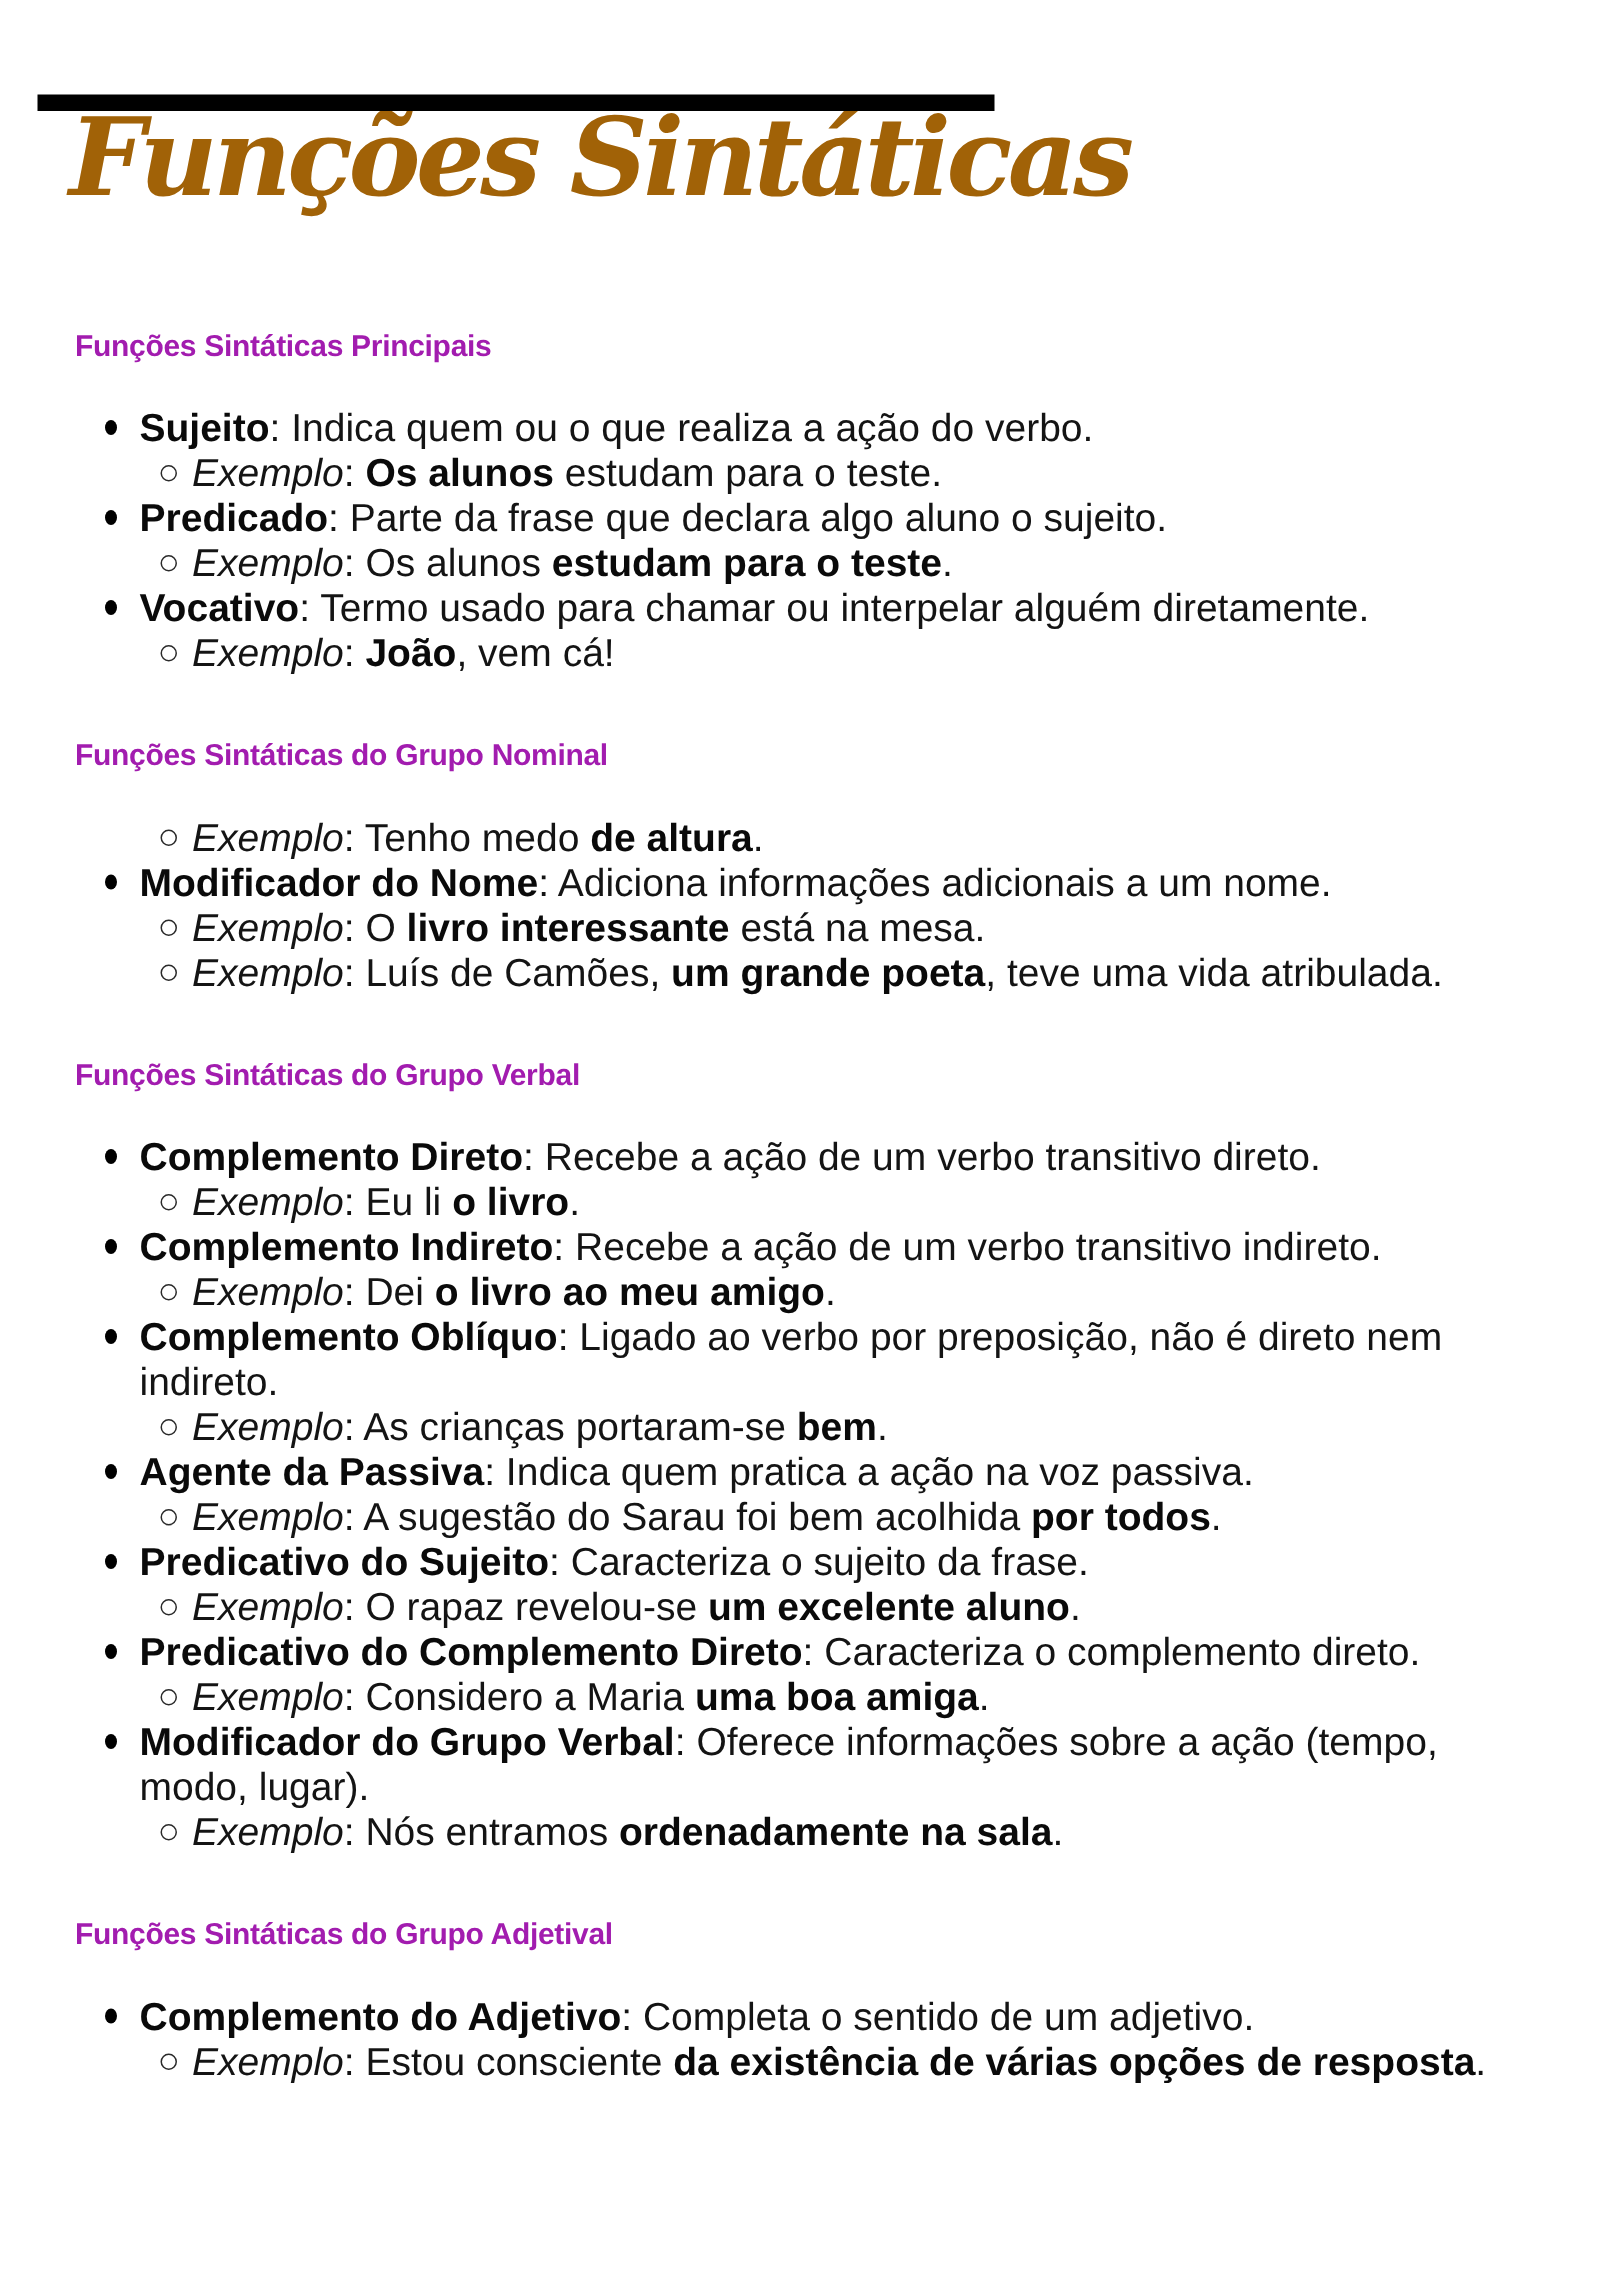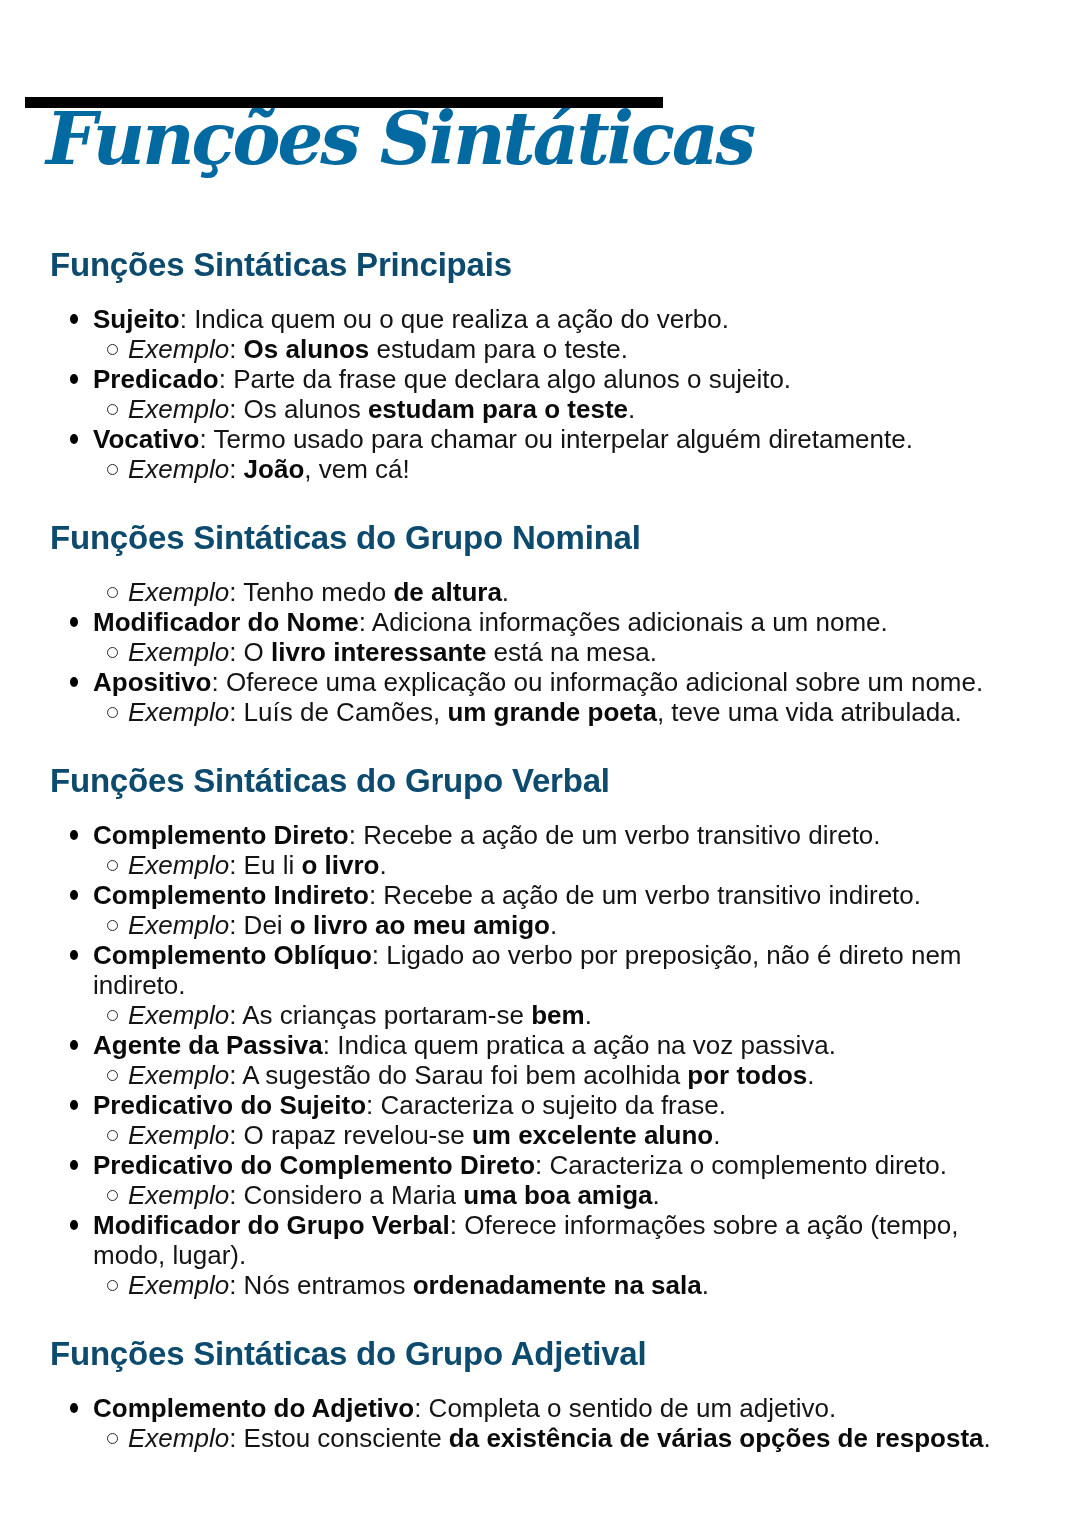--- a/index.html
+++ b/index.html
@@ -30,30 +30,30 @@
     height: 11px;
     background: #000000;
   }
   h1.doc-title {
     font-family: "DejaVu Serif", serif;
     font-style: italic;
     font-weight: bold;
     font-size: 72px;
     line-height: 86px;
     letter-spacing: -3px;
-    color: #0369a1;
-    margin: 96px 0 0 -4px;
+    color: #a16207;
+    margin: 62px 0 0 -4px;
     white-space: nowrap;
   }
   h2.heading {
     font-family: "Liberation Sans", sans-serif;
     font-weight: bold;
-    font-size: 33px;
+    font-size: 20px;
     line-height: 36px;
-    color: #0c4a6e;
+    color: #a21caf;
     margin: 36px 0 21px 0;
     letter-spacing: -0.2px;
   }
   section.section:first-of-type h2.heading {
     margin-top: 65px;
   }
   .li {
     display: flex;
     align-items: flex-start;
     font-size: 26px;
@@ -107,21 +107,21 @@
         <div class="li l1">
           <span class="marker dot"></span>
           <p class="txt"><b>Sujeito</b><span>: </span><span>Indica quem ou o que realiza a ação do verbo.</span></p>
         </div>
         <div class="li l2">
           <span class="marker ring"></span>
           <p class="txt"><i>Exemplo</i><span>: </span><span></span><b>Os alunos</b><span> estudam para o teste.</span></p>
         </div>
         <div class="li l1">
           <span class="marker dot"></span>
-          <p class="txt"><b>Predicado</b><span>: </span><span>Parte da frase que declara algo alunos o sujeito.</span></p>
+          <p class="txt"><b>Predicado</b><span>: </span><span>Parte da frase que declara algo aluno o sujeito.</span></p>
         </div>
         <div class="li l2">
           <span class="marker ring"></span>
           <p class="txt"><i>Exemplo</i><span>: </span><span>Os alunos </span><b>estudam para o teste</b><span>.</span></p>
         </div>
         <div class="li l1">
           <span class="marker dot"></span>
           <p class="txt"><b>Vocativo</b><span>: </span><span>Termo usado para chamar ou interpelar alguém diretamente.</span></p>
         </div>
         <div class="li l2">
@@ -135,24 +135,20 @@
           <span class="marker ring"></span>
           <p class="txt"><i>Exemplo</i><span>: </span><span>Tenho medo </span><b>de altura</b><span>.</span></p>
         </div>
         <div class="li l1">
           <span class="marker dot"></span>
           <p class="txt"><b>Modificador do Nome</b><span>: </span><span>Adiciona informações adicionais a um nome.</span></p>
         </div>
         <div class="li l2">
           <span class="marker ring"></span>
           <p class="txt"><i>Exemplo</i><span>: </span><span>O </span><b>livro interessante</b><span> está na mesa.</span></p>
-        </div>
-        <div class="li l1">
-          <span class="marker dot"></span>
-          <p class="txt"><b>Apositivo</b><span>: </span><span>Oferece uma explicação ou informação adicional sobre um nome.</span></p>
         </div>
         <div class="li l2">
           <span class="marker ring"></span>
           <p class="txt"><i>Exemplo</i><span>: </span><span>Luís de Camões, </span><b>um grande poeta</b><span>, teve uma vida atribulada.</span></p>
         </div>
       </section>
       <section class="section">
         <h2 class="heading">Funções Sintáticas do Grupo Verbal</h2>
         <div class="li l1">
           <span class="marker dot"></span>

